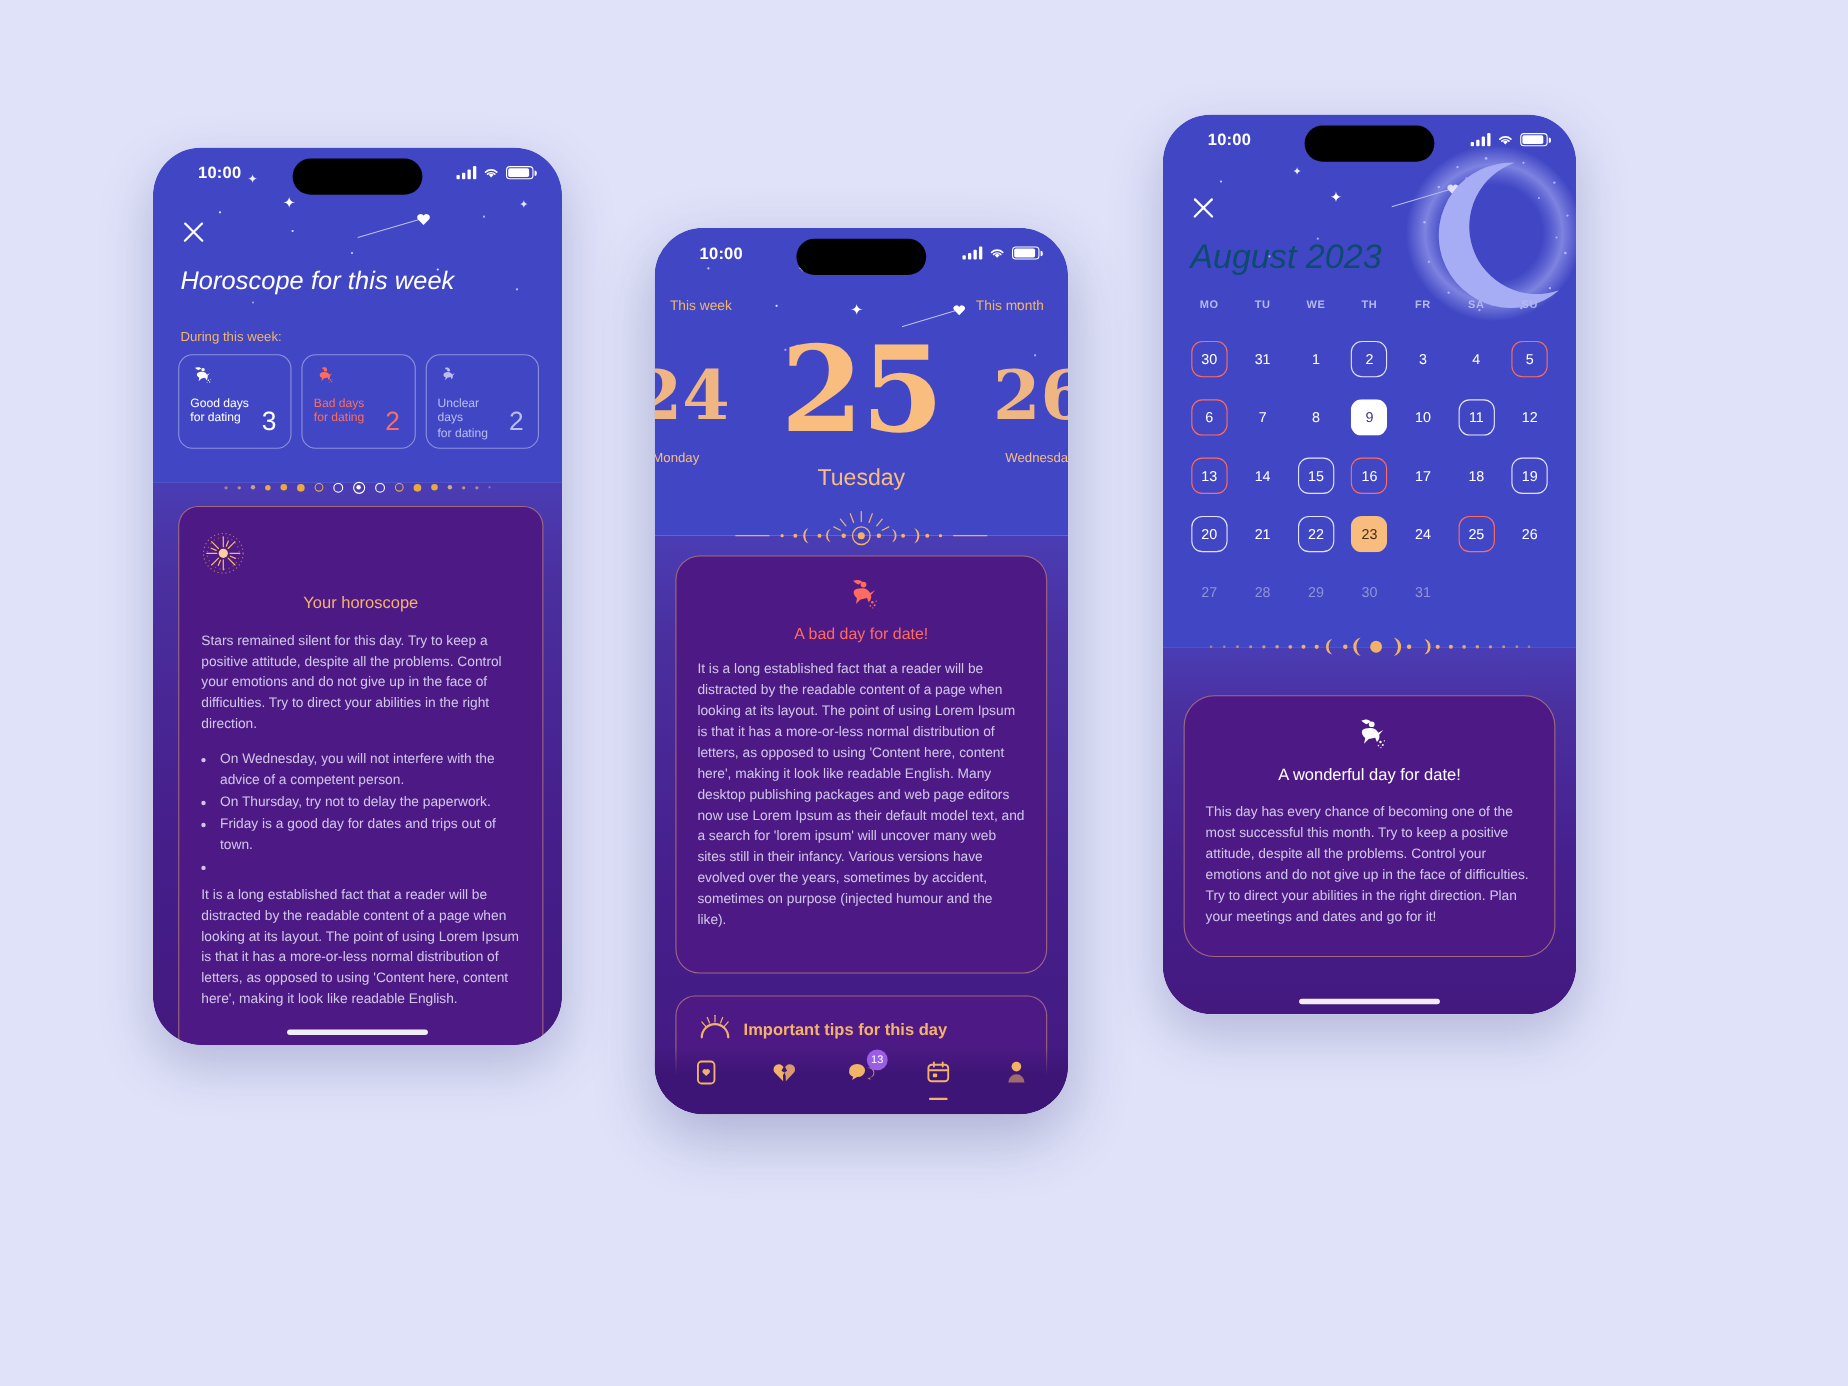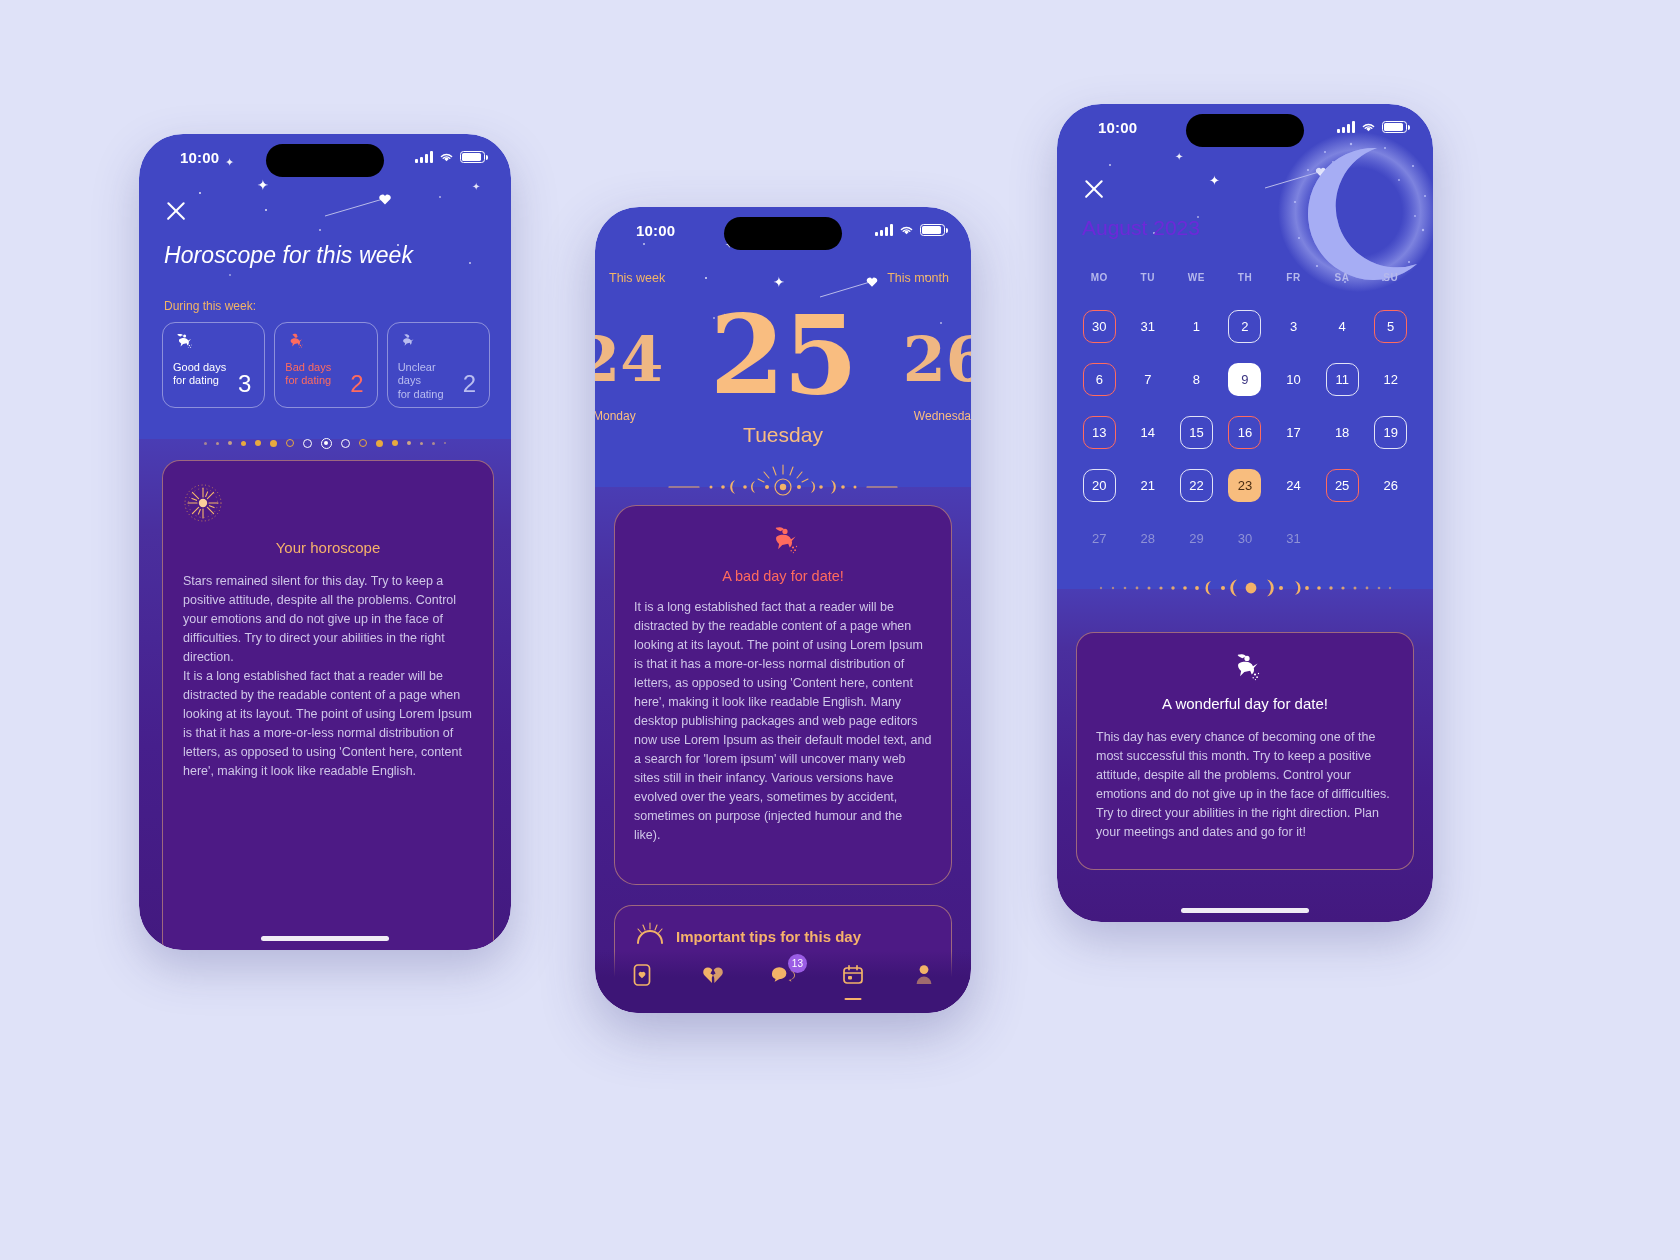--- a/index.html
+++ b/index.html
@@ -198,21 +198,21 @@
     border-radius:10px; background:#9b5de5; color:#fff; font-size:10px;
     display:flex; align-items:center; justify-content:center; padding:0 4px;
   }
   .tab-underline{
     position:absolute; left:50%; transform:translateX(-50%); bottom:-8px;
     width:17px; height:2px; background:#f6b26b; border-radius:2px;
   }
 
   
   .p3-title {
-    position:absolute; left:25px; top:112px; color:#6d28d9; font-size:21px; z-index:6;
+    position:absolute; left:25px; top:112px; color:#0c4a6e; font-size:31px; z-index:6;font-style:italic;
   }
   .weekhdr {
     position:absolute; left:18px; right:18px; top:168px; z-index:6;
     display:grid; grid-template-columns:repeat(7,1fr);
   }
   .weekhdr div { text-align:center; color:#b6b9ec; font-size:10px; font-weight:bold; letter-spacing:.6px; }
   .calgrid {
     position:absolute; left:18px; right:18px; top:200px; z-index:6;
     display:grid; grid-template-columns:repeat(7,1fr); row-gap:9px;
   }
@@ -228,21 +228,21 @@
   .daybox.good { background:#f8bd7e; color:#4a2d12; }
   .daybox.muted { color:#8f92d6; }
 
   .moonrow {
     position:absolute; left:0; right:0; top:473px; height:22px; z-index:6;
     display:flex; align-items:center; justify-content:center; gap:7px;
   }
   .p3-card {
     position:absolute; left:19px; top:528px; width:338px; height:238px;
     background:#4d1a85; border:1px solid rgba(225,170,120,.55);
-    border-radius:18px; padding:20px 19px; z-index:6;
+    border-radius:28px; padding:20px 19px; z-index:6;
   }
   .good-h { text-align:center; color:#ffffff; font-size:15px; margin:8px 0 16px 0; }
 
   .moon-illu {
     position:absolute; right:-10px; top:26px; width:170px; height:170px; z-index:3;
   }
 </style>
 </head>
 <body>
 
@@ -394,20 +394,26 @@
               <line x1="20" y1="8" x2="20" y2="13" transform="rotate(22.5 20 20)"></line>
               <line x1="20" y1="27" x2="20" y2="32" transform="rotate(22.5 20 20)"></line>
               <line x1="8" y1="20" x2="13" y2="20" transform="rotate(22.5 20 20)"></line>
               <line x1="27" y1="20" x2="32" y2="20" transform="rotate(22.5 20 20)"></line>
             </g>
             <circle cx="20" cy="20" r="4.2" fill="#fbd09a"></circle>
           </svg>
         </span>
         <div class="card-h">Your horoscope</div>
         <div class="body-txt">Stars remained silent for this day. Try to keep a positive attitude, despite all the problems. Control your emotions and do not give up in the face of difficulties. Try to direct your abilities in the right direction.</div>
+        <ul class="bullets">
+          <li>On Wednesday, you will not interfere with the advice of a competent person.</li>
+          <li>On Thursday, try not to delay the paperwork.</li>
+          <li>Friday is a good day for dates and trips out of town.</li>
+          <li class="empty"></li>
+        </ul>
         <div class="body-txt">It is a long established fact that a reader will be distracted by the readable content of a page when looking at its layout. The point of using Lorem Ipsum is that it has a more-or-less normal distribution of letters, as opposed to using 'Content here, content here', making it look like readable English.</div>
       </div>
 
       <div class="home-ind"></div>
     </div>
   </div>
 
   <div class="phone phone-2">
     <div class="screen">
       <div class="sky" style="top:0;height:280px;"></div>

